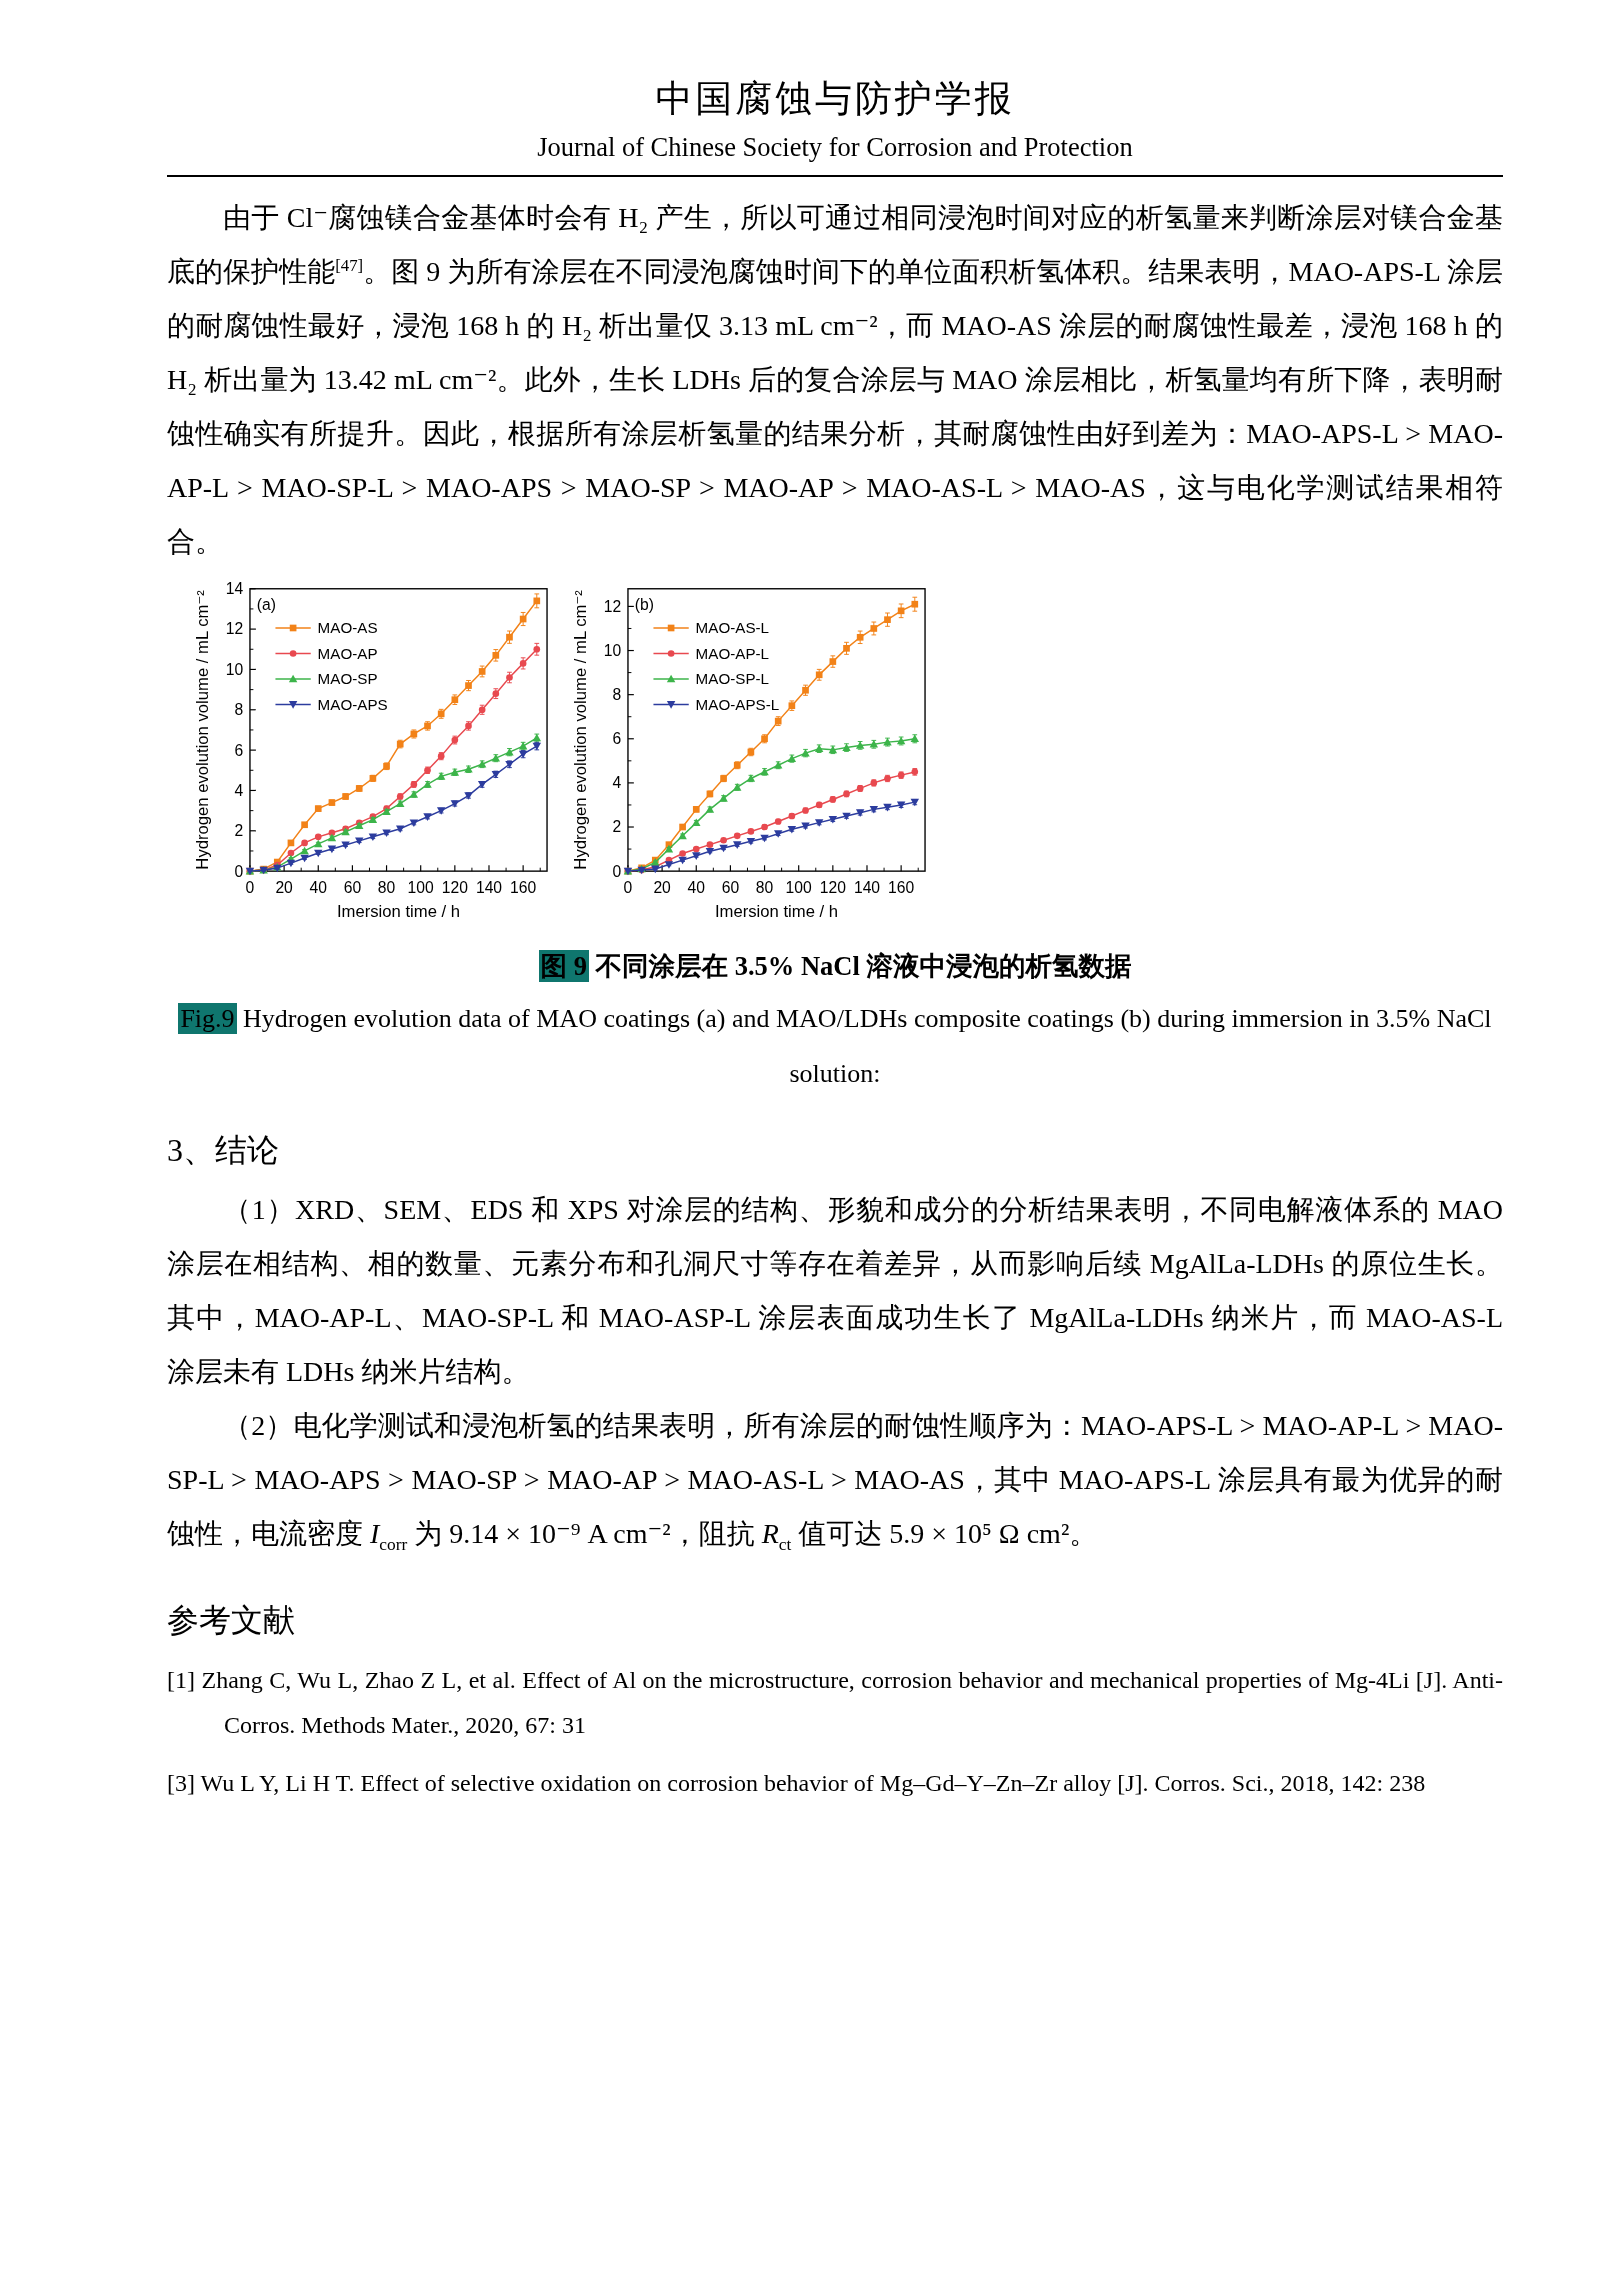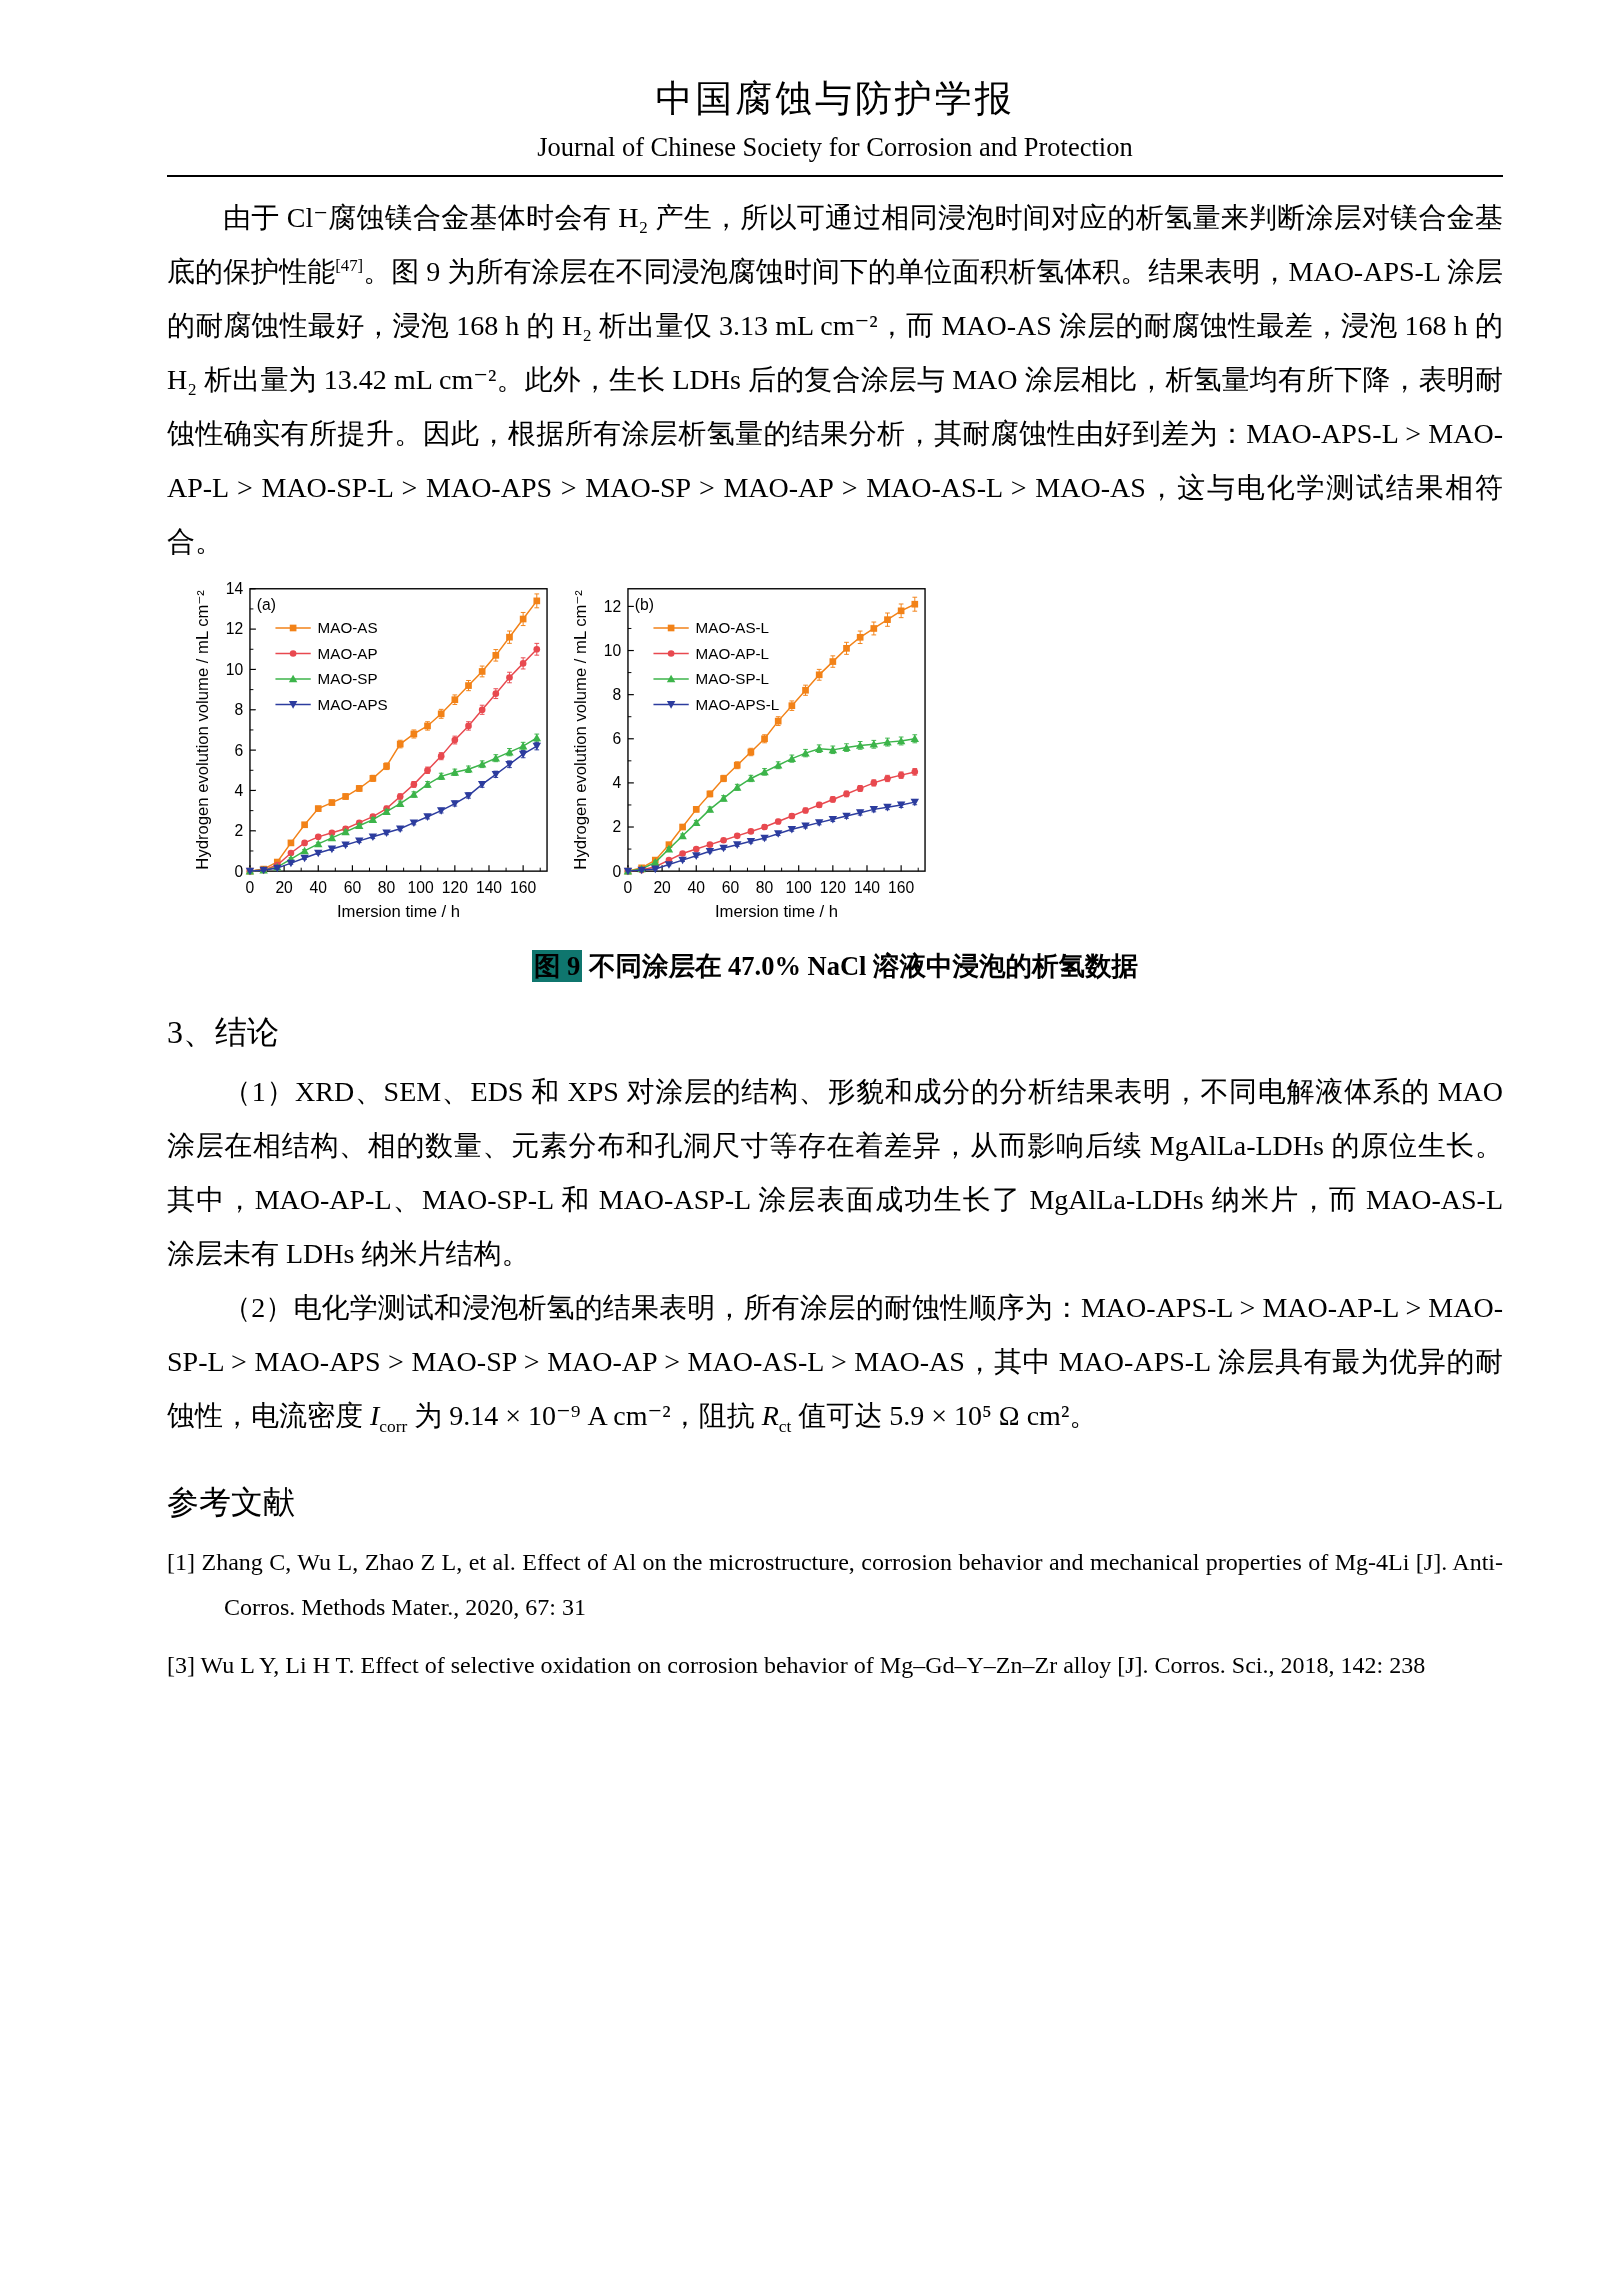--- a/index.html
+++ b/index.html
@@ -874,21 +874,22 @@
             <polygon points="102,99.69999999999999 97.69999999999999,107.4 106.30000000000001,107.4" fill="#3cb44a"></polygon>
             <text x="127" y="109.5" font-size="15.5">MAO-SP-L</text>
             <line x1="84" y1="130" x2="120" y2="130" stroke="#2c3c9e" stroke-width="1.5"></line>
             <polygon points="102,134.3 97.69999999999999,126.6 106.30000000000001,126.6" fill="#2c3c9e"></polygon>
             <text x="127" y="135.5" font-size="15.5">MAO-APS-L</text>
             <text x="209.5" y="347" text-anchor="middle" font-size="17">Imersion time / h</text>
             <text transform="translate(15,156) rotate(-90)" text-anchor="middle" font-size="17">Hydrogen evolution volume / mL cm⁻²</text>
           </svg></div>
     </div>
     <figcaption>
-      <div class="cap-zh"><span class="hl">图 9</span><span> 不同涂层在 47.0% NaCl 溶液中浸泡的析氢数据</span></div>
+      <div class="cap-zh"><span class="hl">图 9</span><span> 不同涂层在 3.5% NaCl 溶液中浸泡的析氢数据</span></div>
+      <div class="cap-en"><span class="hl">Fig.9</span><span> Hydrogen evolution data of MAO coatings (a) and MAO/LDHs composite coatings (b) during immersion in 3.5% NaCl solution:</span></div>
     </figcaption>
   </figure>
 
   <h2 class="sec-heading">3、结论</h2>
 
   <p class="body-par concl-par">（1）XRD、SEM、EDS 和 XPS 对涂层的结构、形貌和成分的分析结果表明，不同电解液体系的 MAO 涂层在相结构、相的数量、元素分布和孔洞尺寸等存在着差异，从而影响后续 MgAlLa-LDHs 的原位生长。其中，MAO-AP-L、MAO-SP-L 和 MAO-ASP-L 涂层表面成功生长了 MgAlLa-LDHs 纳米片，而 MAO-AS-L 涂层未有 LDHs 纳米片结构。</p>
 
   <p class="body-par"><span>（2）电化学测试和浸泡析氢的结果表明，所有涂层的耐蚀性顺序为：MAO-APS-L &gt; MAO-AP-L &gt; MAO-SP-L &gt; MAO-APS &gt; MAO-SP &gt; MAO-AP &gt; MAO-AS-L &gt; MAO-AS，其中 MAO-APS-L 涂层具有最为优异的耐蚀性，电流密度 </span><i>I</i><sub>corr</sub><span> 为 9.14 × 10⁻⁹ A cm⁻²，阻抗 </span><i>R</i><sub>ct</sub><span> 值可达 5.9 × 10⁵ Ω cm²。</span></p>
 
   <h2 class="sec-heading">参考文献</h2>

